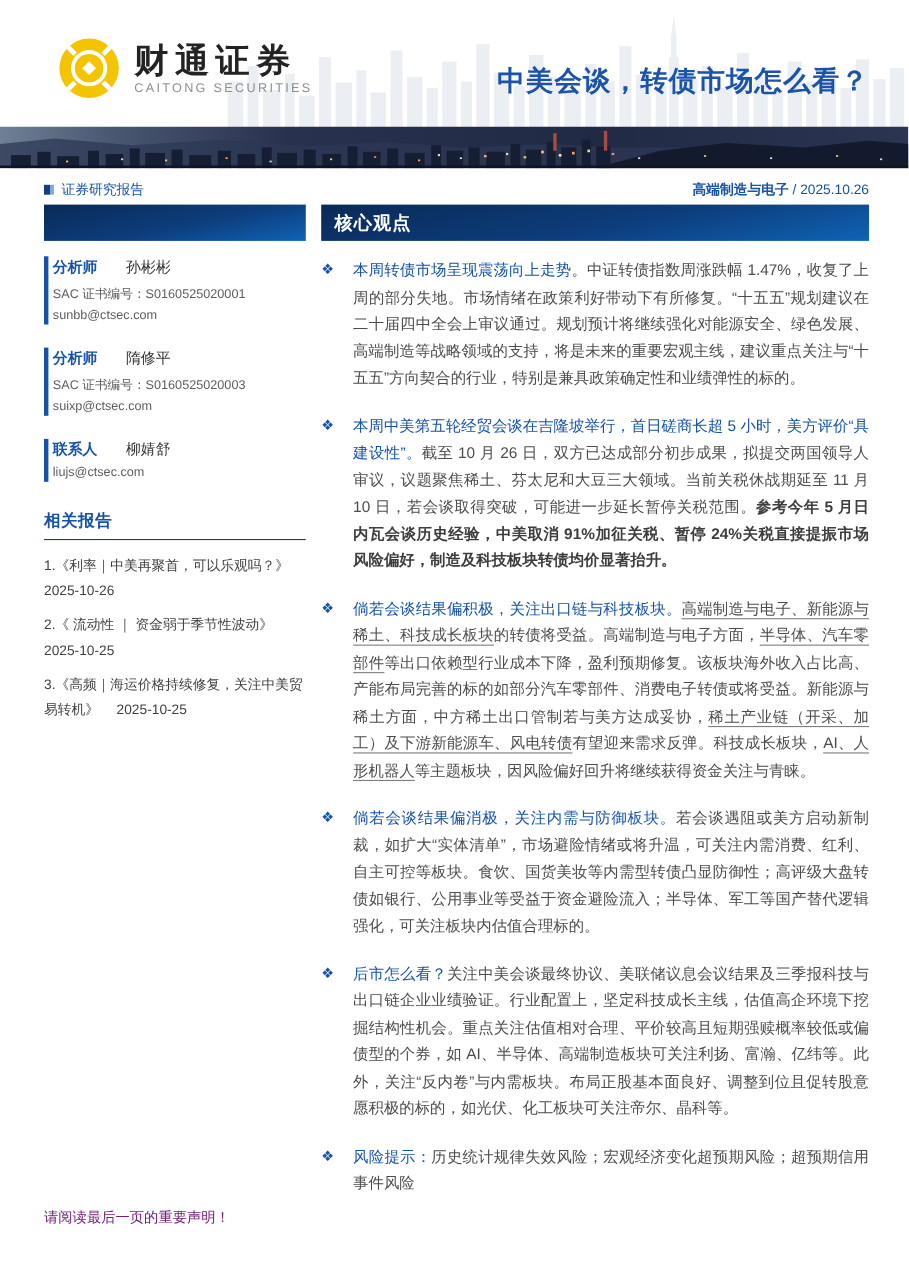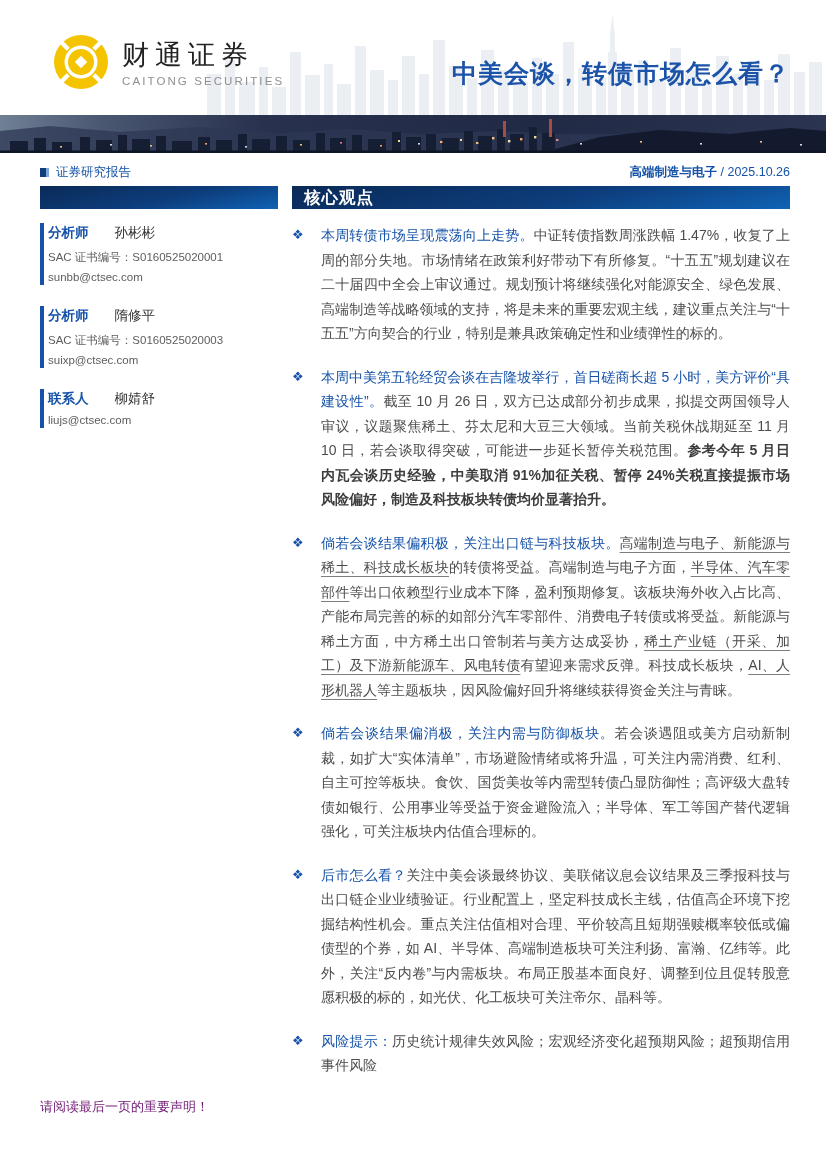--- a/index.html
+++ b/index.html
@@ -2,37 +2,37 @@
 <html><head>
 <meta charset="utf-8">
 <style>
   html,body{margin:0;padding:0;background:#ffffff;}
   body{width:826px;height:1169px;font-family:"Liberation Sans","DejaVu Sans",sans-serif;}
   .page{position:relative;width:826px;height:1169px;background:#fff;overflow:hidden;}
 
   
   .watermark{position:absolute;left:205px;top:12px;width:621px;height:106px;}
   .logo{position:absolute;left:52px;top:33px;display:flex;align-items:center;gap:12px;}
-  .logo-cn{font-size:27px;font-weight:400;color:#232323;letter-spacing:6px;line-height:34px;font-family:"Liberation Serif","DejaVu Serif",serif;}
+  .logo-cn{font-size:31px;font-weight:700;color:#232323;letter-spacing:6px;line-height:34px;font-family:"Liberation Serif","DejaVu Serif",serif;}
   .logo-en{font-size:11.5px;color:#8f8f8f;letter-spacing:2.1px;margin-top:3px;}
   .doc-title{position:absolute;right:36px;top:57px;margin:0;font-size:25px;font-weight:700;color:#1b53a9;letter-spacing:1px;}
 
   
   .banner{position:absolute;left:0;top:115px;width:826px;height:38px;display:block;}
 
   
   .meta-row{position:absolute;left:40px;right:36px;top:161px;display:flex;justify-content:space-between;align-items:flex-end;height:20px;}
   .meta-left{display:flex;align-items:center;gap:7px;color:#1552a8;font-size:12.5px;}
   .sq{width:9px;height:9px;display:inline-block;background:linear-gradient(90deg,#123e7c 62%,#7fa9da 62%);}
   .meta-right{color:#1552a8;font-size:12.5px;}
   .mr-type{font-weight:700;}
 
   
   .columns{position:absolute;left:40px;right:36px;top:186px;display:flex;gap:14px;align-items:flex-start;}
-  .bar{height:23px;background:linear-gradient(168deg,#0a2a57 0%,#0d3d7c 55%,#0f63b5 100%);}
+  .bar{height:33px;background:linear-gradient(168deg,#0a2a57 0%,#0d3d7c 55%,#0f63b5 100%);}
   .sidebar{width:238px;flex:0 0 238px;}
   .side-bar{width:100%;}
   .main{flex:1;min-width:0;}
   .main-bar{display:flex;align-items:center;padding-left:12px;color:#ffffff;font-size:16.5px;font-weight:700;letter-spacing:1px;}
 
   
   #people{padding-top:14px;}
   .person{border-left:4px solid #1552a8;padding:1px 0 2px 4px;margin-bottom:21px;}
   .person-row{display:flex;gap:26px;align-items:baseline;}
   .role{color:#1552a8;font-weight:700;font-size:13.5px;}
@@ -240,20 +240,30 @@
 
   <div class="person">
     <div class="person-row">
       <span class="role">联系人</span>
       <span class="name">柳婧舒</span>
     </div>
 
     <div class="email">liujs@ctsec.com</div>
   </div>
 </div>
+      <div class="related">
+        <div class="related-heading">相关报告</div>
+        <div id="reports">
+  <div class="report-item">1.《利率｜中美再聚首，可以乐观吗？》 2025-10-26</div>
+
+  <div class="report-item">2.《 流动性 ｜ 资金弱于季节性波动》 2025-10-25</div>
+
+  <div class="report-item">3.《高频｜海运价格持续修复，关注中美贸易转机》　 2025-10-25</div>
+</div>
+      </div>
     </aside>
 
     <main class="main">
       <div class="bar main-bar">
         <span>核心观点</span>
       </div>
       <div id="bullets">
   <div class="bullet">
     <span class="marker">❖</span>
     <p class="bullet-text"><span class="seg-lead">本周转债市场呈现震荡向上走势。</span><span class="seg-normal">中证转债指数周涨跌幅 1.47%，收复了上周的部分失地。市场情绪在政策利好带动下有所修复。“十五五”规划建议在二十届四中全会上审议通过。规划预计将继续强化对能源安全、绿色发展、高端制造等战略领域的支持，将是未来的重要宏观主线，建议重点关注与“十五五”方向契合的行业，特别是兼具政策确定性和业绩弹性的标的。</span></p>

